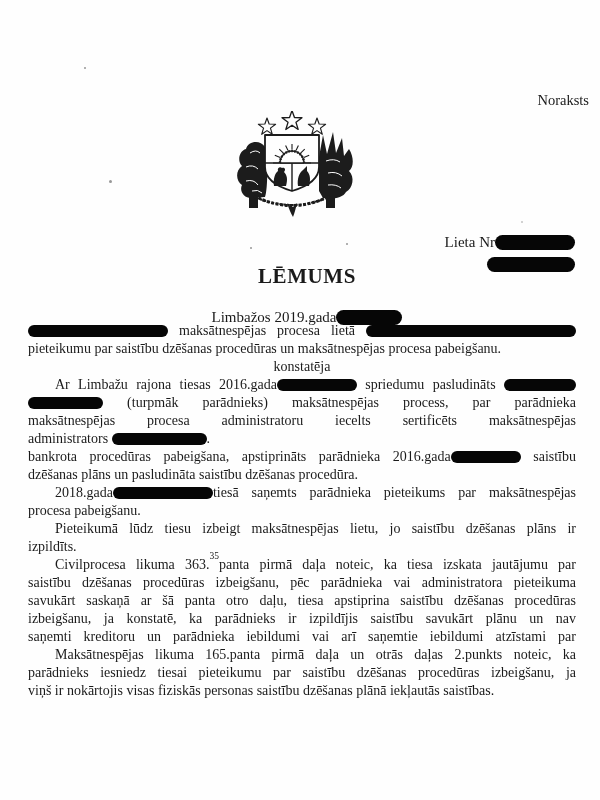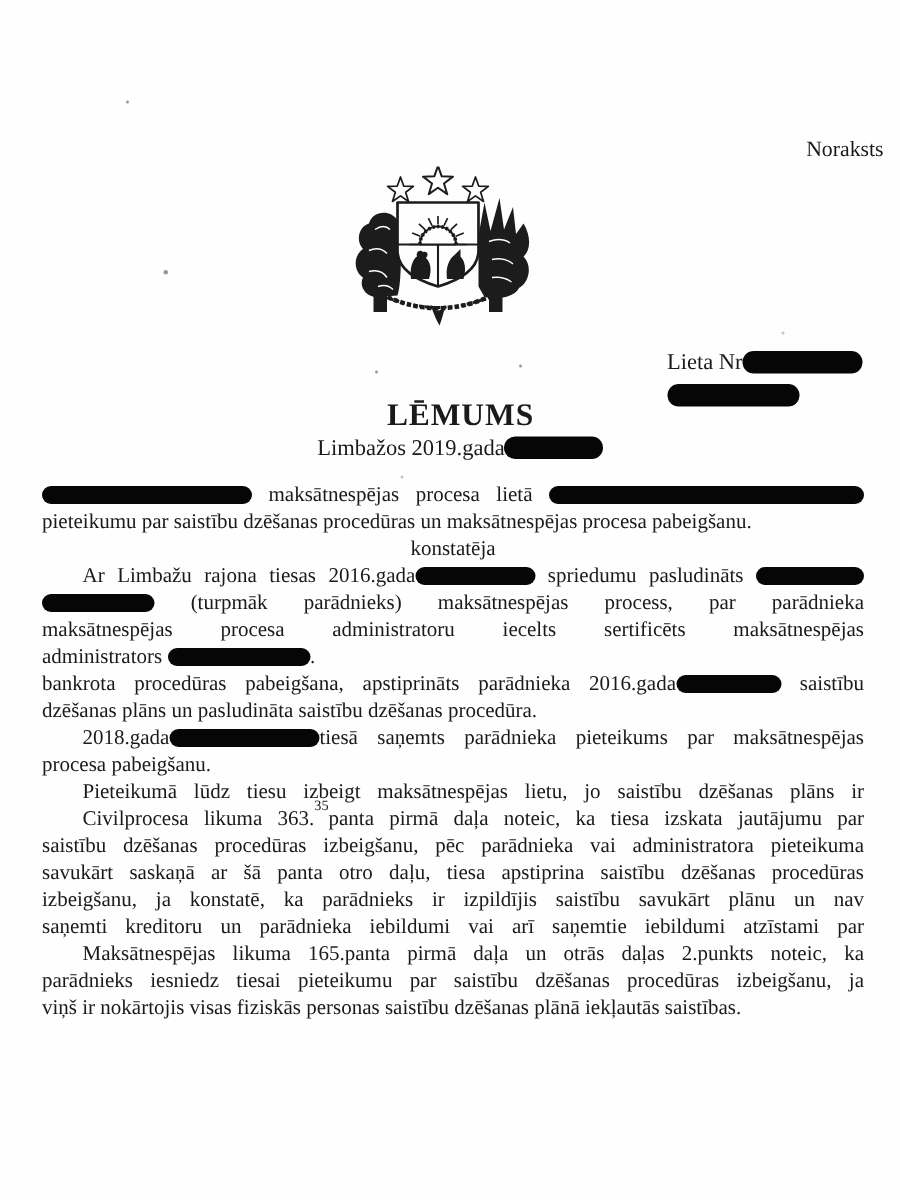--- a/index.html
+++ b/index.html
@@ -5,32 +5,32 @@
   html,body{margin:0;padding:0;}
   body{
     width:600px;height:800px;position:relative;overflow:hidden;
     background:#fefefe;color:#1a1a1a;
     font-family:"Liberation Serif","DejaVu Serif",serif;
   }
   .abs{position:absolute;}
   
   .copy-label{top:92px;right:11px;font-size:14.5px;}
   .emblem{top:111px;left:210px;width:164px;height:108px;}
-  .case-block{top:233px;right:25px;text-align:left;font-size:15px;line-height:18px;}
+  .case-block{top:233px;right:25px;text-align:right;font-size:15px;line-height:18px;}
   .case-row2{margin-top:4px;}
   
   .redaction{
     display:inline-block;background:#060606;height:12px;border-radius:7px;
     vertical-align:-2px;
   }
   .redaction.thick{height:15px;border-radius:8px;vertical-align:-3px;}
   
   .title-wrap{top:264px;left:14px;right:0;text-align:center;}
   .doc-title{font-size:21px;font-weight:700;letter-spacing:0.6px;line-height:24px;}
-  .place-date{font-size:15px;line-height:20px;margin-top:1px;}
+  .place-date{font-size:15px;line-height:20px;margin-top:19px;}
   
   .doc-body{top:322px;left:28px;right:24px;font-size:14px;}
   .line{line-height:18px;min-height:18px;}
   .line.justify{text-align:justify;text-align-last:justify;text-justify:inter-word;}
   .line.left{text-align:left;white-space:nowrap;}
   .line.center{text-align:center;font-family:Liberation Serif, serif;}
   .line.indent{text-indent:27px;}
   sup{font-size:9.5px;line-height:0;position:relative;top:-4px;}
   
   .speck{position:absolute;background:#6b6b6b;border-radius:50%;opacity:.7;}
@@ -115,20 +115,21 @@
     <div>
       <div class="line justify"><span>bankrota procedūras pabeigšana, apstiprināts parādnieka 2016.gada</span><span class="redaction" style="width: 70px; background: rgb(6, 6, 6);"></span><span> saistību</span></div>
       <div class="line left"><span>dzēšanas plāns un pasludināta saistību dzēšanas procedūra.</span></div>
     </div>
     <div>
       <div class="line justify indent"><span>2018.gada</span><span class="redaction" style="width: 100px; background: rgb(6, 6, 6);"></span><span>tiesā saņemts parādnieka pieteikums par maksātnespējas</span></div>
       <div class="line left"><span>procesa pabeigšanu.</span></div>
     </div>
     <div>
       <div class="line justify indent"><span>Pieteikumā lūdz tiesu izbeigt maksātnespējas lietu, jo saistību dzēšanas plāns ir</span></div>
+      <div class="line left"><span>izpildīts.</span></div>
     </div>
     <div>
       <div class="line justify indent"><span>Civilprocesa likuma 363.</span><sup>35</sup><span>panta pirmā daļa noteic, ka tiesa izskata jautājumu par</span></div>
       <div class="line justify"><span>saistību dzēšanas procedūras izbeigšanu, pēc parādnieka vai administratora pieteikuma</span></div>
       <div class="line justify"><span>savukārt saskaņā ar šā panta otro daļu, tiesa apstiprina saistību dzēšanas procedūras</span></div>
       <div class="line justify"><span>izbeigšanu, ja konstatē, ka parādnieks ir izpildījis saistību savukārt plānu un nav</span></div>
       <div class="line justify"><span>saņemti kreditoru un parādnieka iebildumi vai arī saņemtie iebildumi atzīstami par</span></div>
     </div>
     <div>
       <div class="line justify indent"><span>Maksātnespējas likuma 165.panta pirmā daļa un otrās daļas 2.punkts noteic, ka</span></div>

